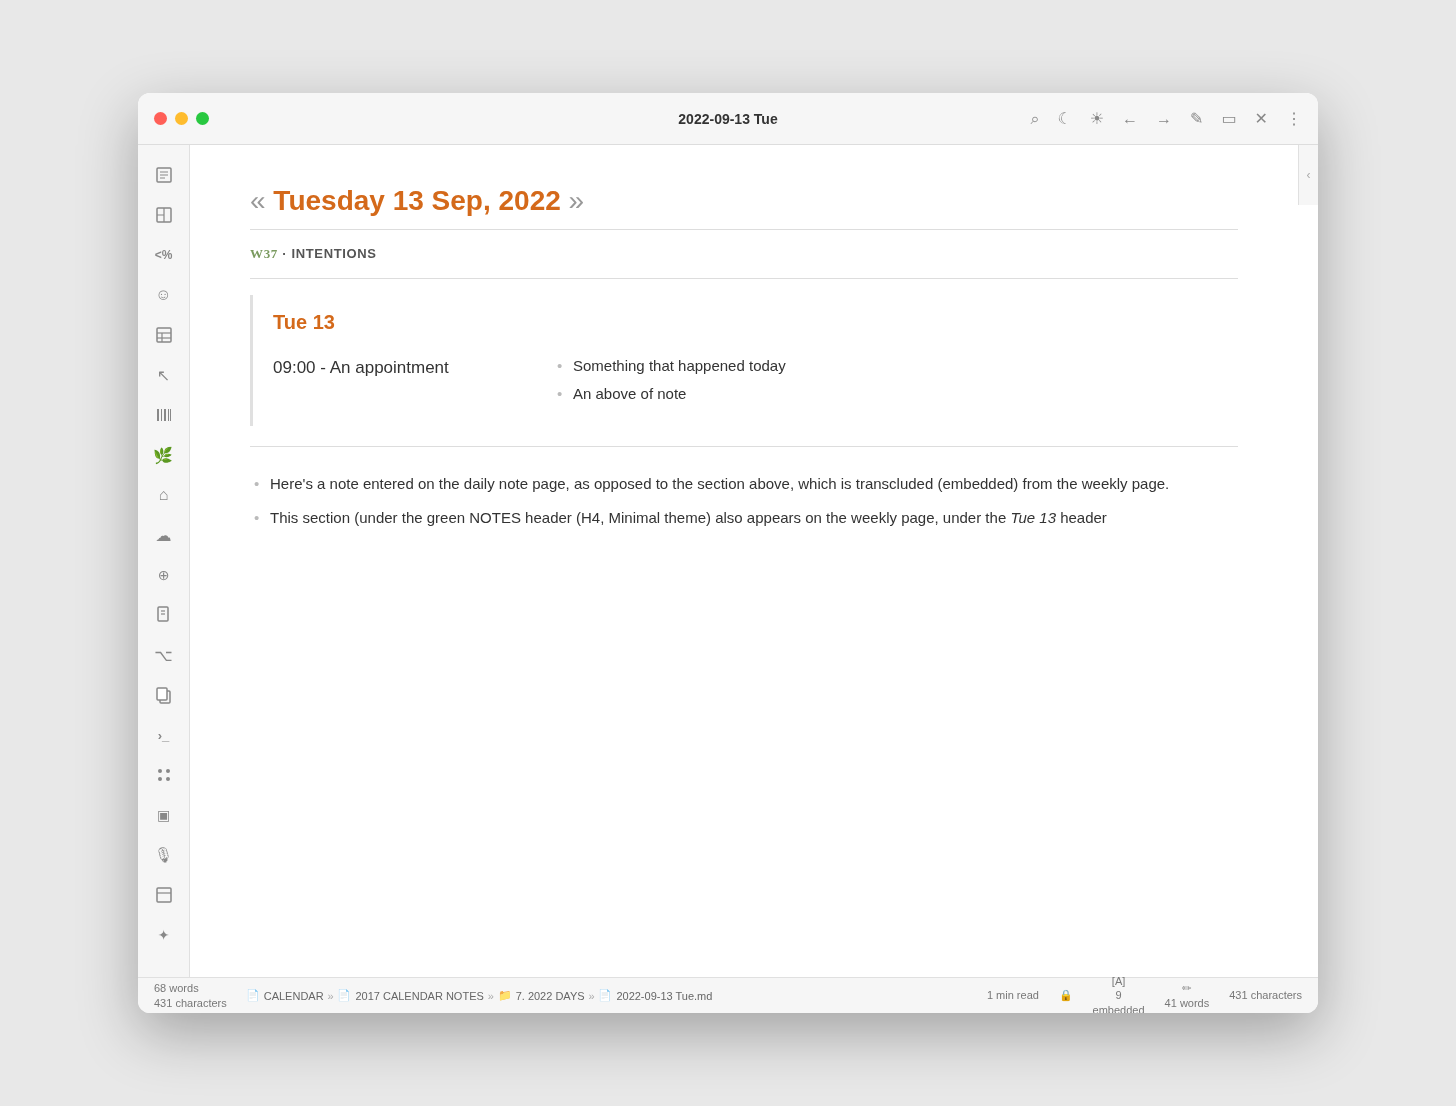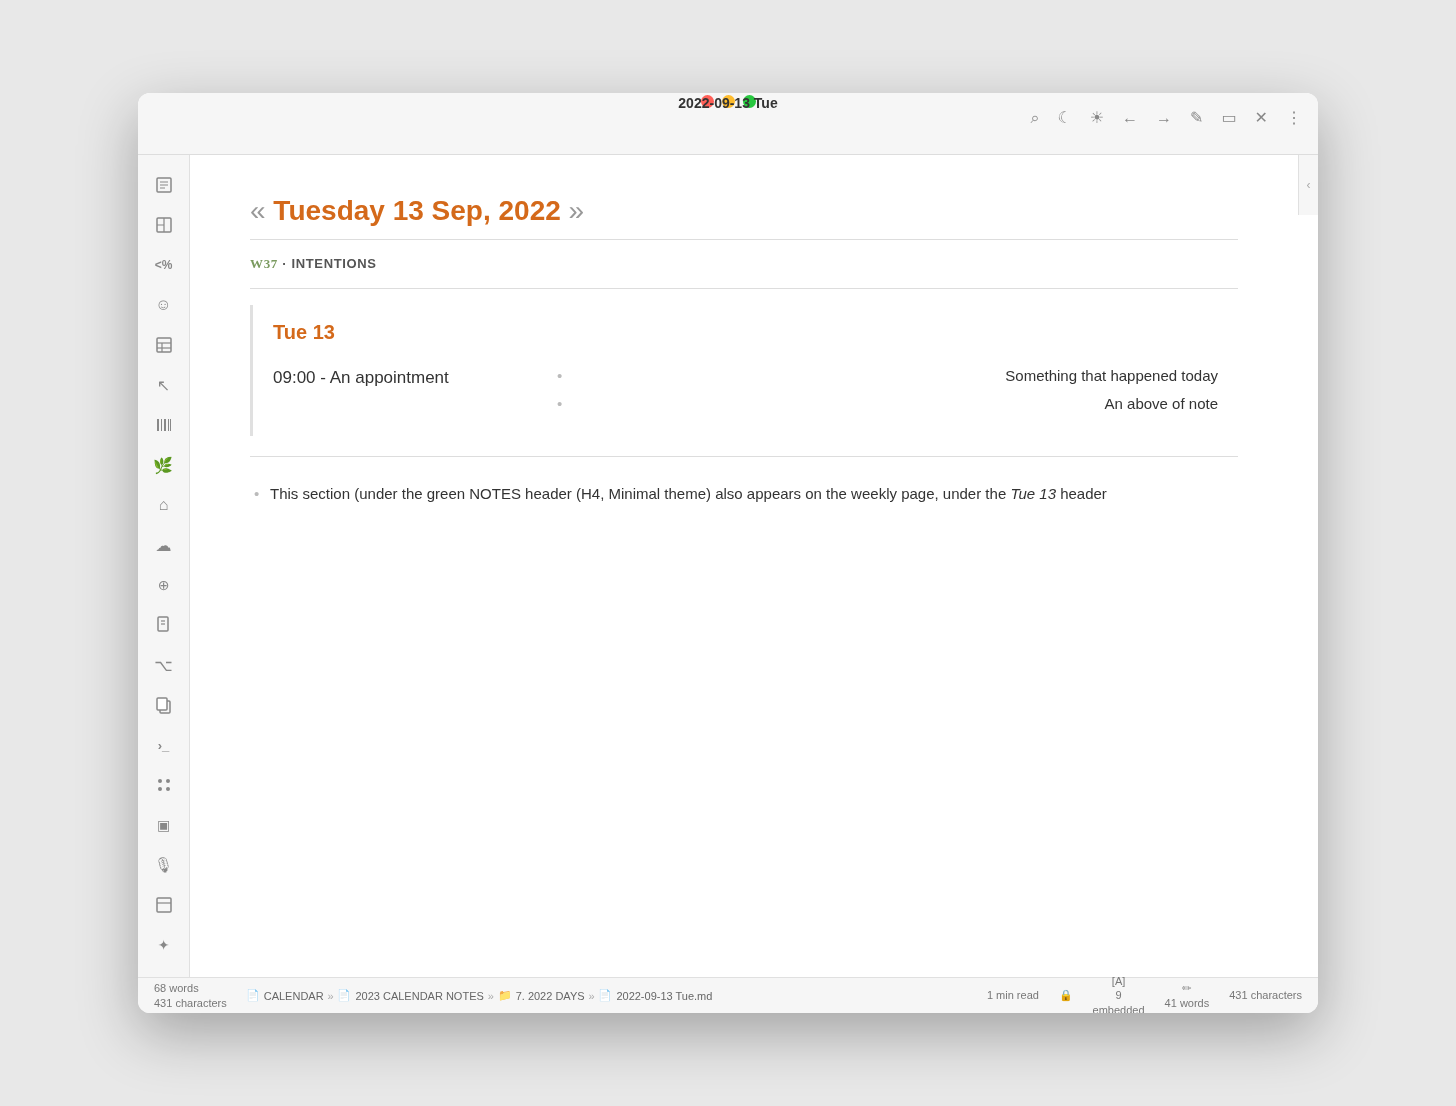--- a/index.html
+++ b/index.html
@@ -16,29 +16,28 @@
       height: 920px;
       background: #ffffff;
       border-radius: 12px;
       box-shadow: 0 20px 60px rgba(0,0,0,0.3);
       overflow: hidden;
       display: flex;
       flex-direction: column;
     }
     
     .titlebar {
-      height: 62px;
+      height: 52px;
       background: #f6f6f6;
       border-bottom: 1px solid #ddd;
       display: flex;
       align-items: center;
       padding: 2px 16px;
       position: relative;
       flex-shrink: 0;
-      flex-direction: column;
     }
     .traffic-lights {
       display: flex;
       gap: 8px;
       align-items: center;
     }
     .traffic-light {
       width: 13px;
       height: 13px;
       border-radius: 50%;
@@ -164,21 +163,20 @@
       list-style: none;
       padding: 0;
     }
     .bullet-list li {
       font-size: 15px;
       color: #333;
       line-height: 1.6;
       padding-left: 20px;
       position: relative;
       margin-bottom: 4px;
-      text-align: right;
     }
     .bullet-list li::before {
       content: '•';
       position: absolute;
       left: 4px;
       color: #bbb;
     }
     
     .notes-section {
       margin-top: 24px;
@@ -395,39 +393,40 @@
               <li>An above of note</li>
             </ul>
           </div>
         </div>
       </div>
 
       <hr class="divider">
 
       <div class="notes-section">
         <ul class="notes-list">
+          <li>Here's a note entered on the daily note page, as opposed to the section above, which is transcluded (embedded) from the weekly page.</li>
           <li>This section (under the green NOTES header (H4, Minimal theme) also appears on the weekly page, under the <em>Tue 13</em> header</li>
         </ul>
       </div>
     </div>
 
     <div class="right-panel-toggle">‹</div>
   </div>
 
   <div class="statusbar">
     <div class="statusbar-left">
       <span>68 words</span>
       <span>431 characters</span>
     </div>
     <div class="statusbar-breadcrumb">
       <span>📄</span>
       <span>CALENDAR</span>
       <span class="breadcrumb-sep">»</span>
       <span>📄</span>
-      <span>2023 CALENDAR NOTES</span>
+      <span>2017 CALENDAR NOTES</span>
       <span class="breadcrumb-sep">»</span>
       <span>📁</span>
       <span>7. 2022 DAYS</span>
       <span class="breadcrumb-sep">»</span>
       <span>📄</span>
       <span>2022-09-13 Tue.md</span>
     </div>
     <div class="statusbar-right">
       <div class="statusbar-item">
         <span>1 min read</span>

